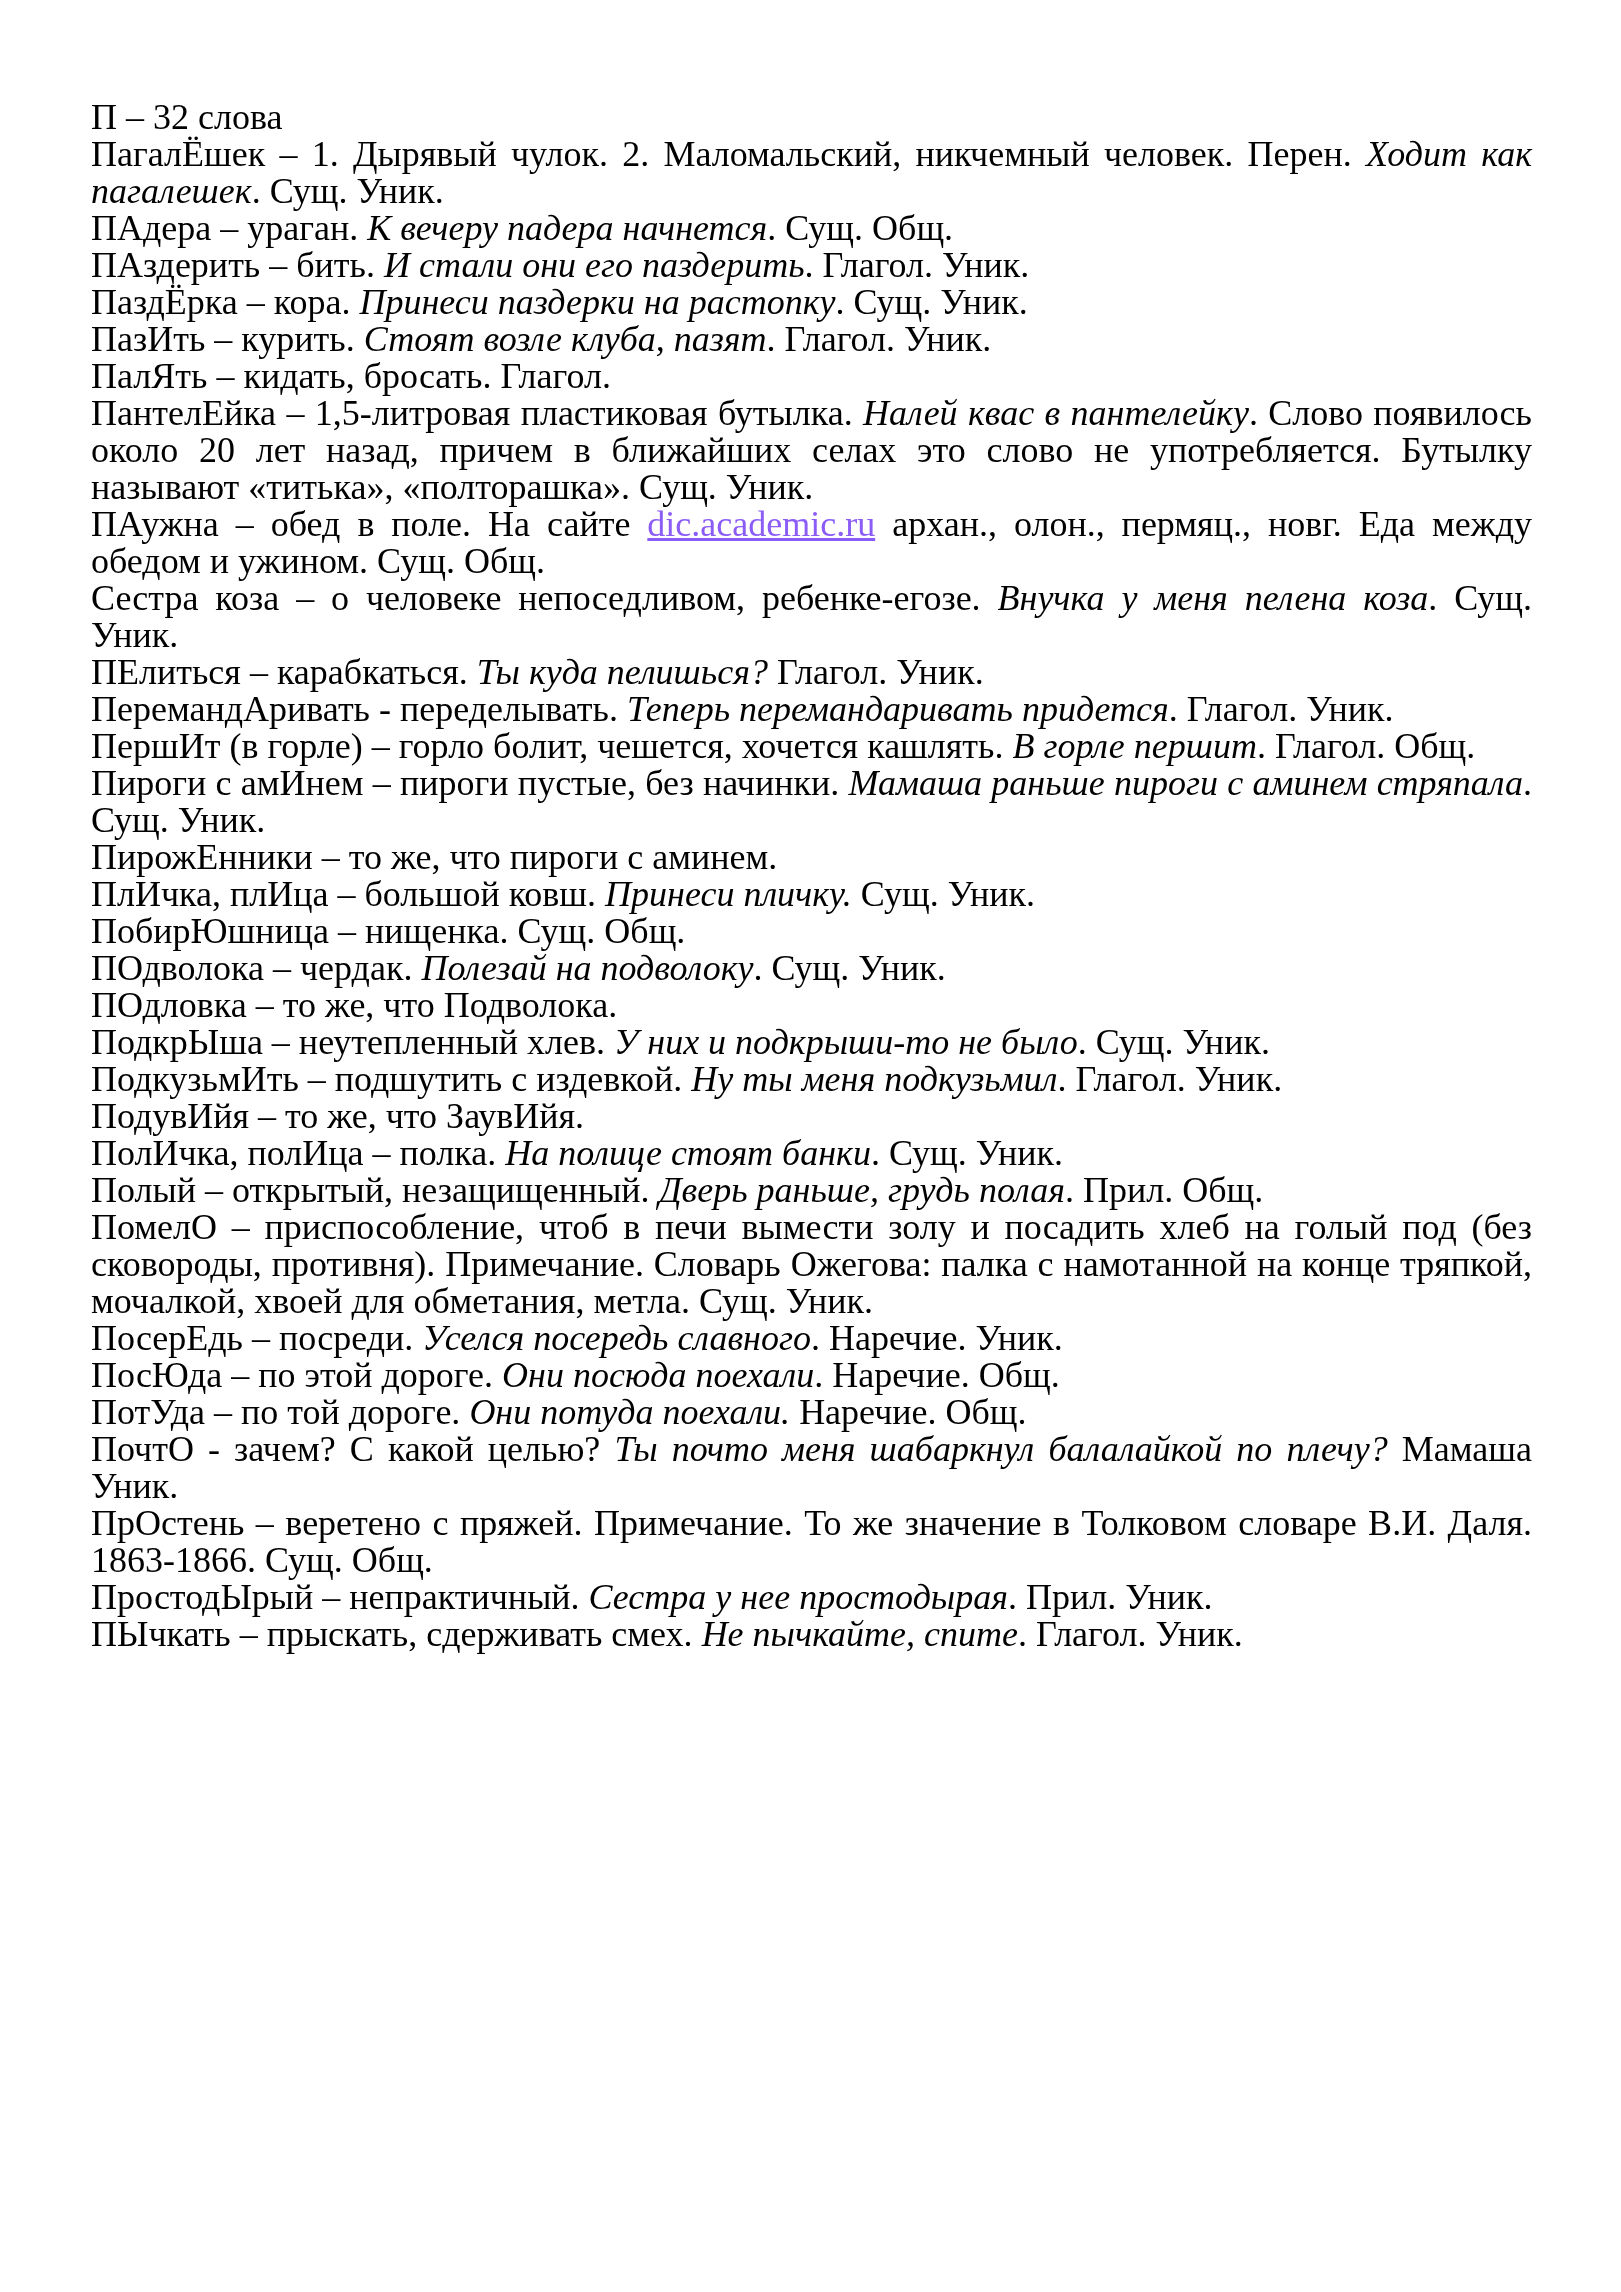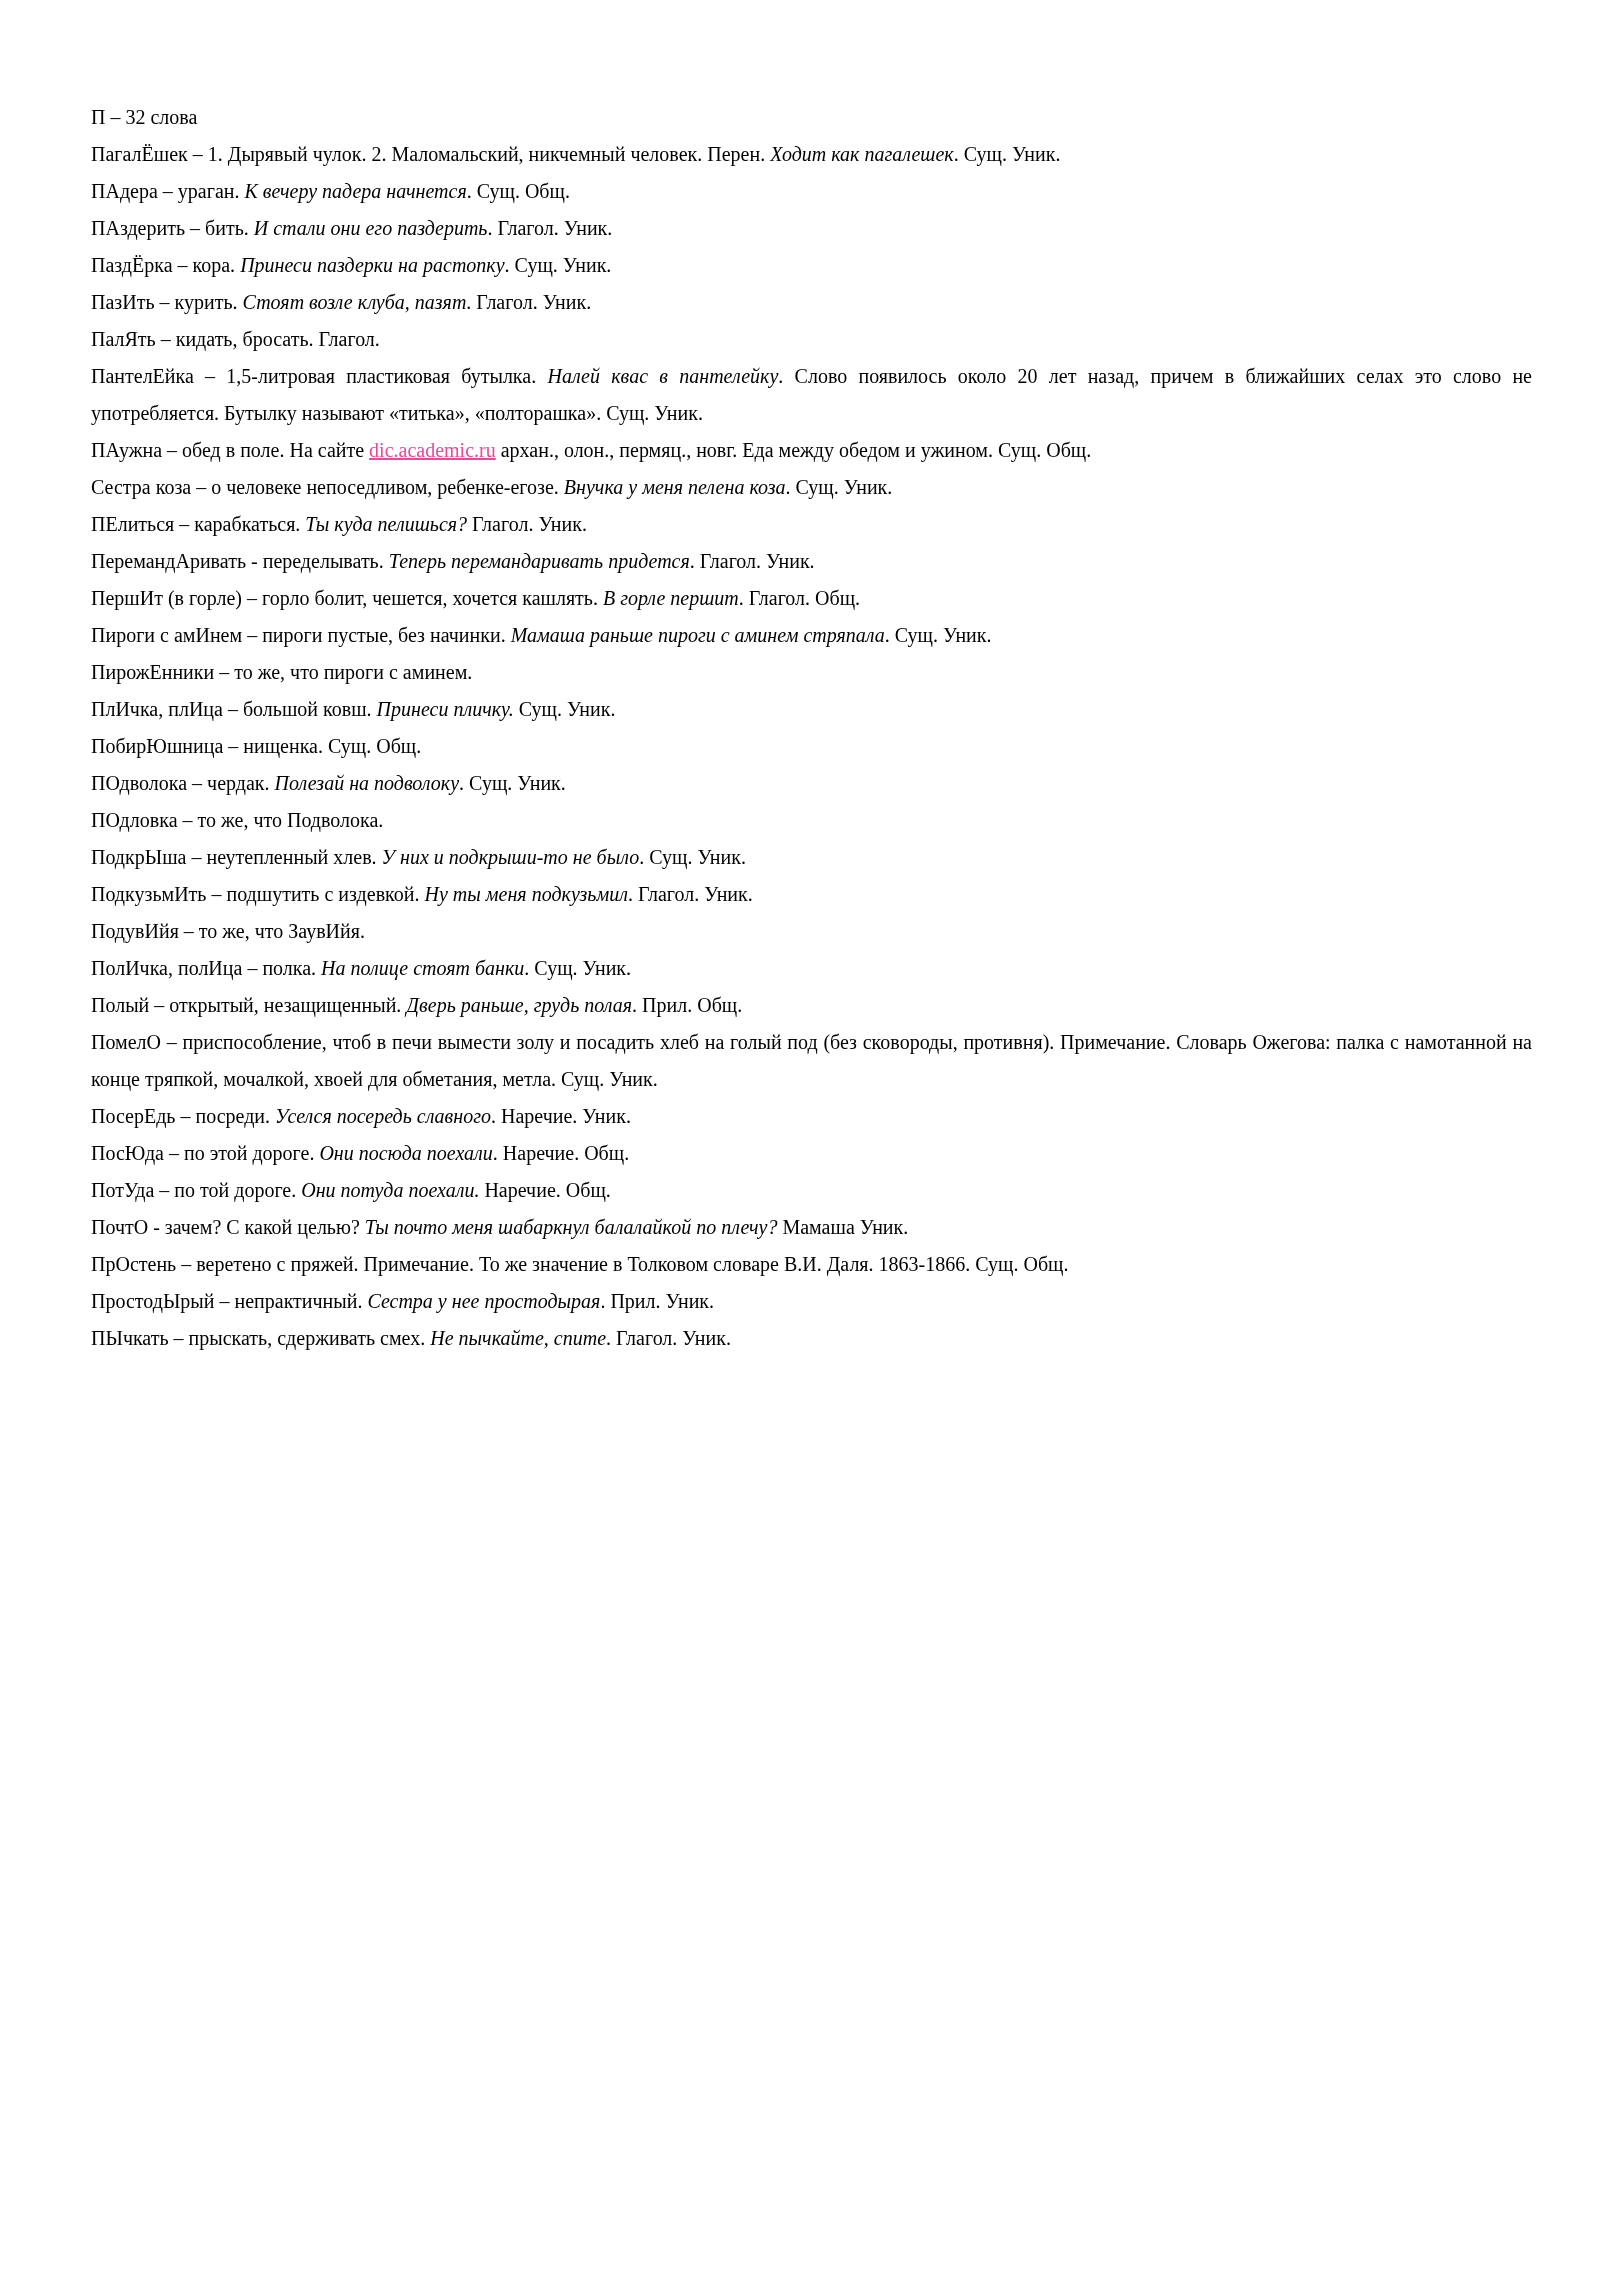--- a/index.html
+++ b/index.html
@@ -12,21 +12,21 @@
     height: 2293px;
     overflow: hidden;
   }
   .page {
     box-sizing: border-box;
     width: 1621px;
     height: 1635px;
     background: #ffffff;
     padding: 99px 89px 0 91px;
     font-family: "Liberation Serif", "DejaVu Serif", serif;
-    font-size: 20px;
+    font-size: 36px;
     line-height: 37px;
     color: #000000;
   }
   .entry {
     margin: 0;
     text-align: justify;
     text-justify: inter-word;
   }
   .entry .it {
     font-style: italic;
@@ -43,21 +43,21 @@
 <div class="page">
   <p class="entry">П – 32 слова</p>
   <div>
       <p class="entry"><span>ПагалЁшек – 1. Дырявый чулок. 2. Маломальский, никчемный человек. Перен. </span><span class="it">Ходит как пагалешек</span><span>. Сущ. Уник.</span></p>
       <p class="entry"><span>ПАдера – ураган. </span><span class="it">К вечеру падера начнется</span><span>. Сущ. Общ.</span></p>
       <p class="entry"><span>ПАздерить – бить. </span><span class="it">И стали они его паздерить</span><span>. Глагол. Уник.</span></p>
       <p class="entry"><span>ПаздЁрка – кора. </span><span class="it">Принеси паздерки на растопку</span><span>. Сущ. Уник.</span></p>
       <p class="entry"><span>ПазИть – курить. </span><span class="it">Стоят возле клуба, пазят</span><span>. Глагол. Уник.</span></p>
       <p class="entry"><span>ПалЯть – кидать, бросать. Глагол.</span></p>
       <p class="entry"><span>ПантелЕйка – 1,5-литровая пластиковая бутылка. </span><span class="it">Налей квас в пантелейку</span><span>. Слово появилось около 20 лет назад, причем в ближайших селах это слово не употребляется. Бутылку называют «титька», «полторашка». Сущ. Уник.</span></p>
-      <p class="entry"><span>ПАужна – обед в поле. На сайте </span><a class="doc-link" href="#" style="color: #ec4899;">dic.academic.ru</a><span> архан., олон., пермяц., новг. Еда между обедом и ужином. Сущ. Общ.</span></p>
+      <p class="entry"><span>ПАужна – обед в поле. На сайте </span><a class="doc-link" href="#" style="color: #8b5cf6;">dic.academic.ru</a><span> архан., олон., пермяц., новг. Еда между обедом и ужином. Сущ. Общ.</span></p>
       <p class="entry"><span>Сестра коза – о человеке непоседливом, ребенке-егозе. </span><span class="it">Внучка у меня пелена коза</span><span>. Сущ. Уник.</span></p>
       <p class="entry"><span>ПЕлиться – карабкаться. </span><span class="it">Ты куда пелишься?</span><span> Глагол. Уник.</span></p>
       <p class="entry"><span>ПеремандАривать - переделывать. </span><span class="it">Теперь перемандаривать придется</span><span>. Глагол. Уник.</span></p>
       <p class="entry"><span>ПершИт (в горле) – горло болит, чешется, хочется кашлять.  </span><span class="it">В горле першит</span><span>. Глагол. Общ.</span></p>
       <p class="entry"><span>Пироги с амИнем – пироги пустые, без начинки. </span><span class="it">Мамаша раньше пироги с аминем стряпала</span><span>. Сущ. Уник.</span></p>
       <p class="entry"><span>ПирожЕнники – то же, что пироги с аминем.</span></p>
       <p class="entry"><span>ПлИчка, плИца – большой ковш. </span><span class="it">Принеси пличку.</span><span> Сущ. Уник.</span></p>
       <p class="entry"><span>ПобирЮшница – нищенка. Сущ. Общ.</span></p>
       <p class="entry"><span>ПОдволока – чердак. </span><span class="it">Полезай на подволоку</span><span>. Сущ. Уник.</span></p>
       <p class="entry"><span>ПОдловка – то же, что Подволока.</span></p>

